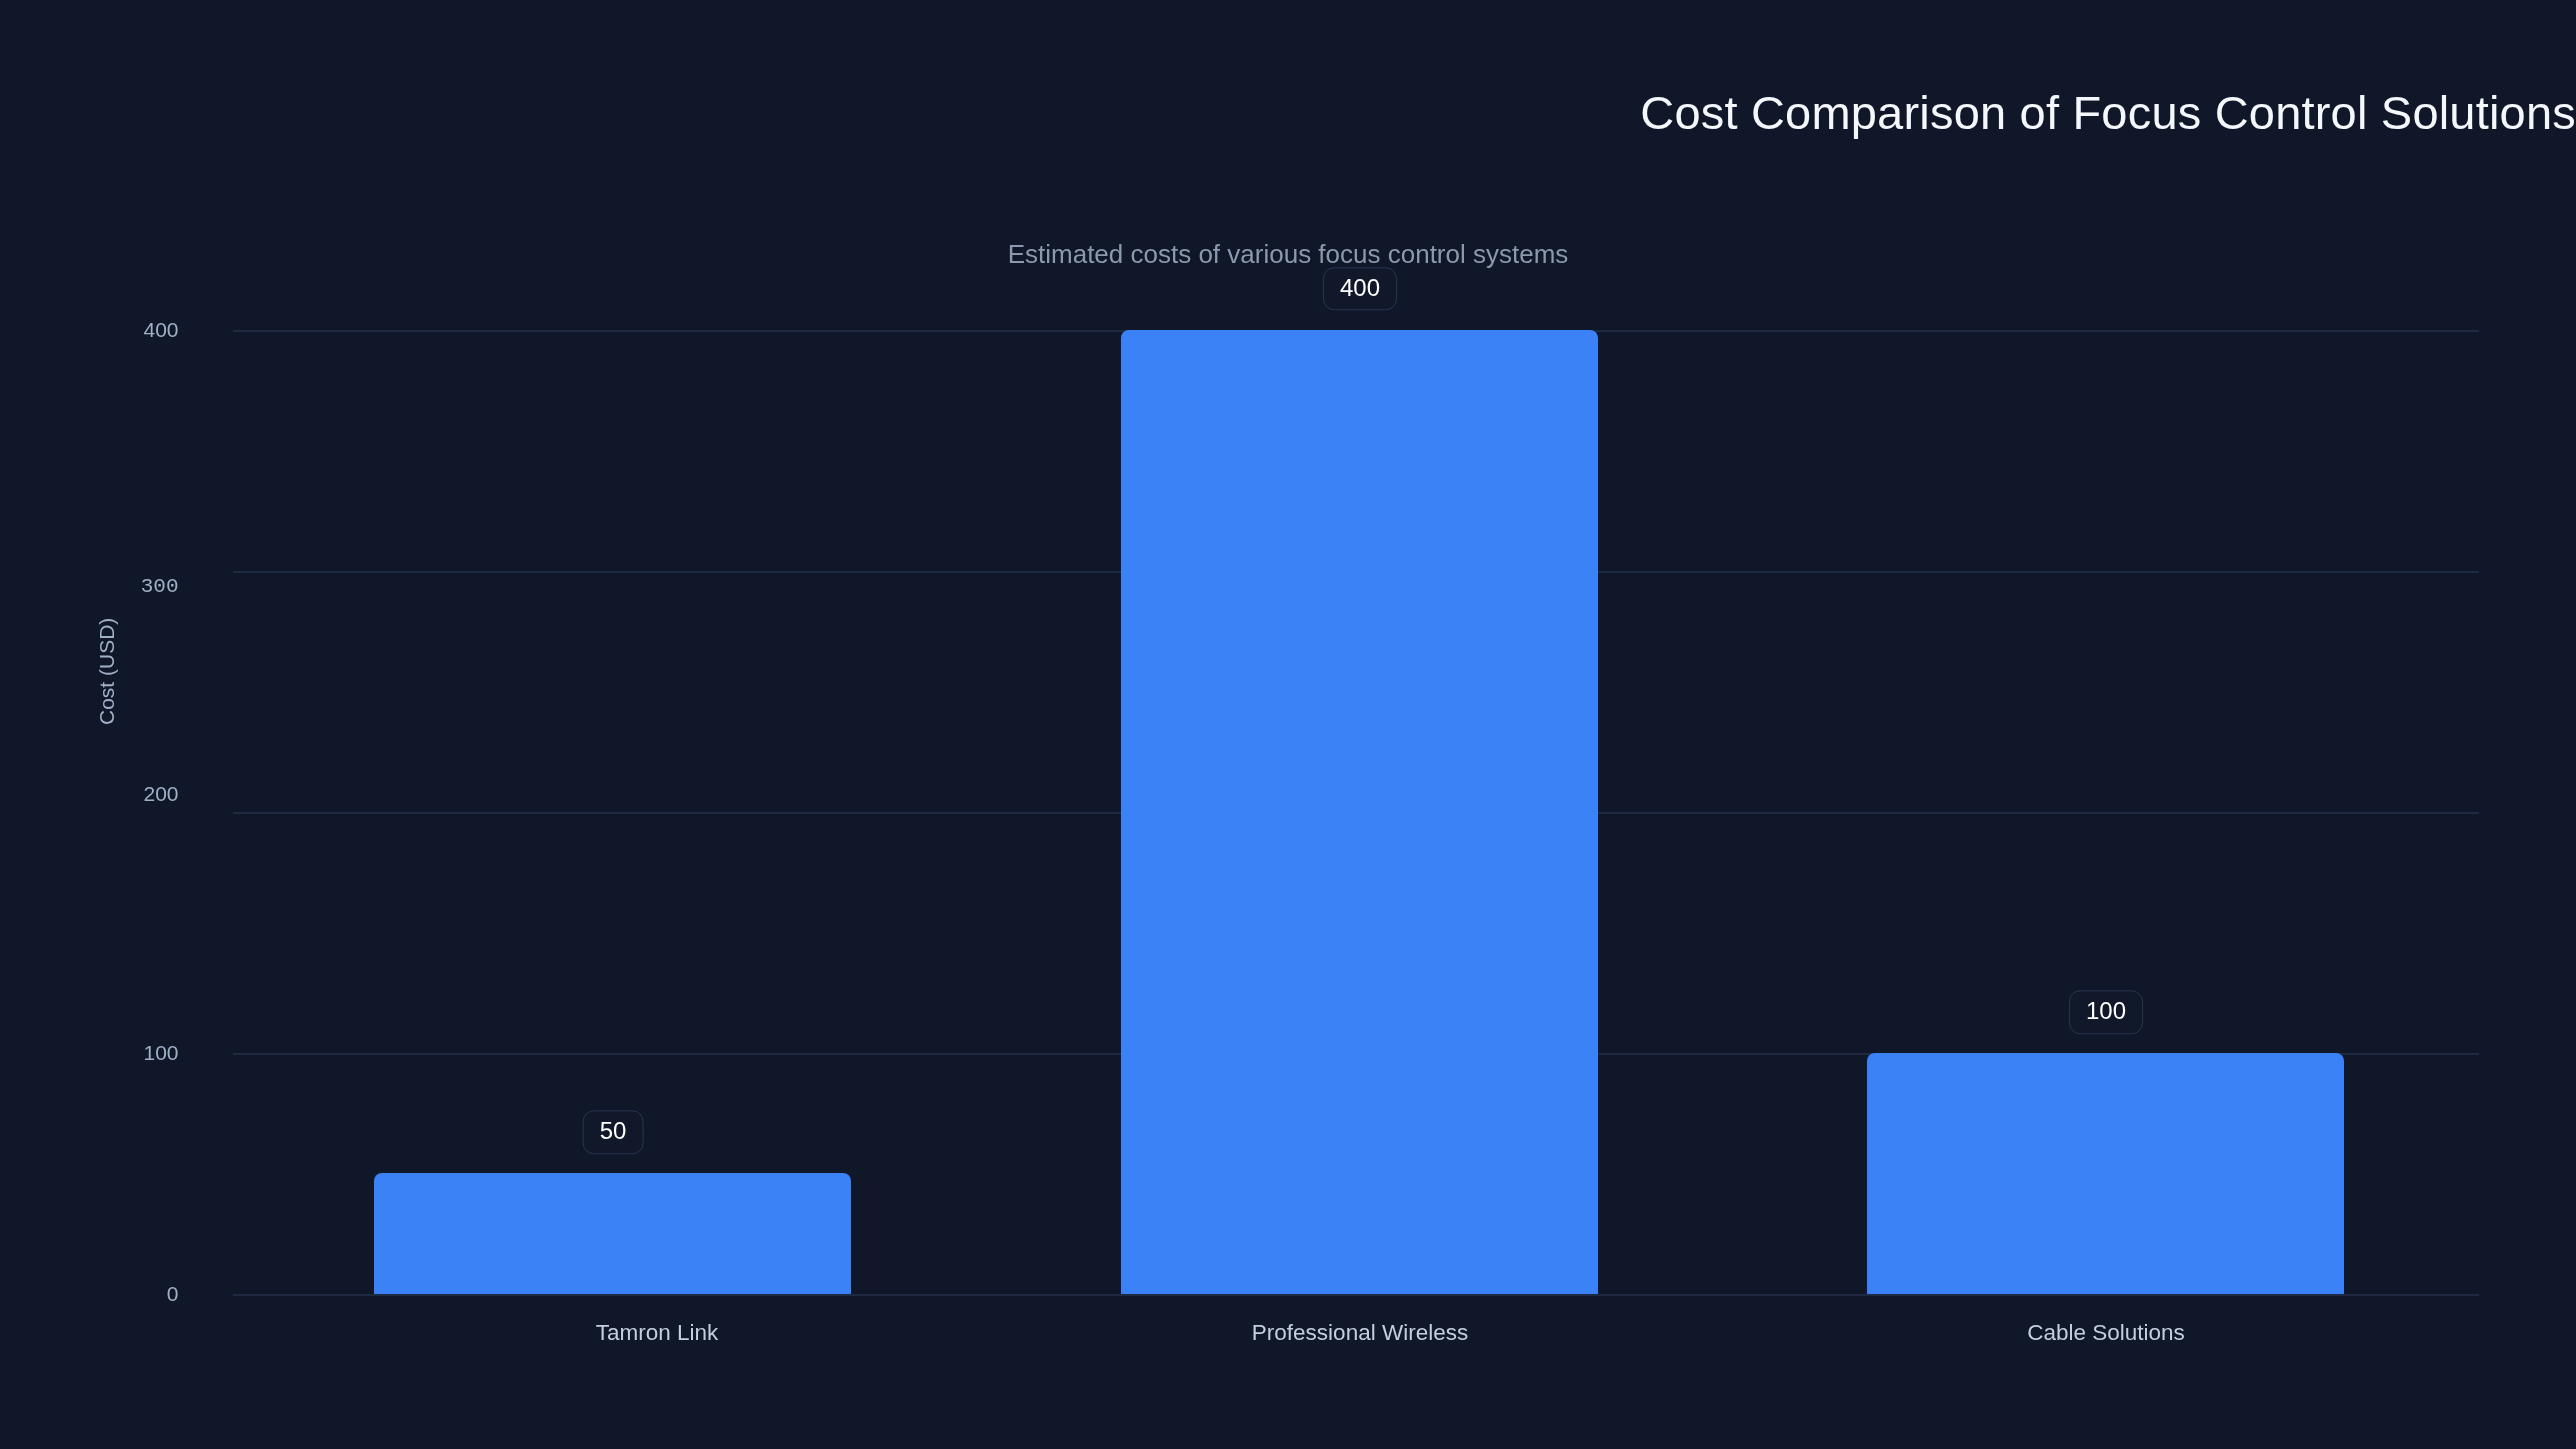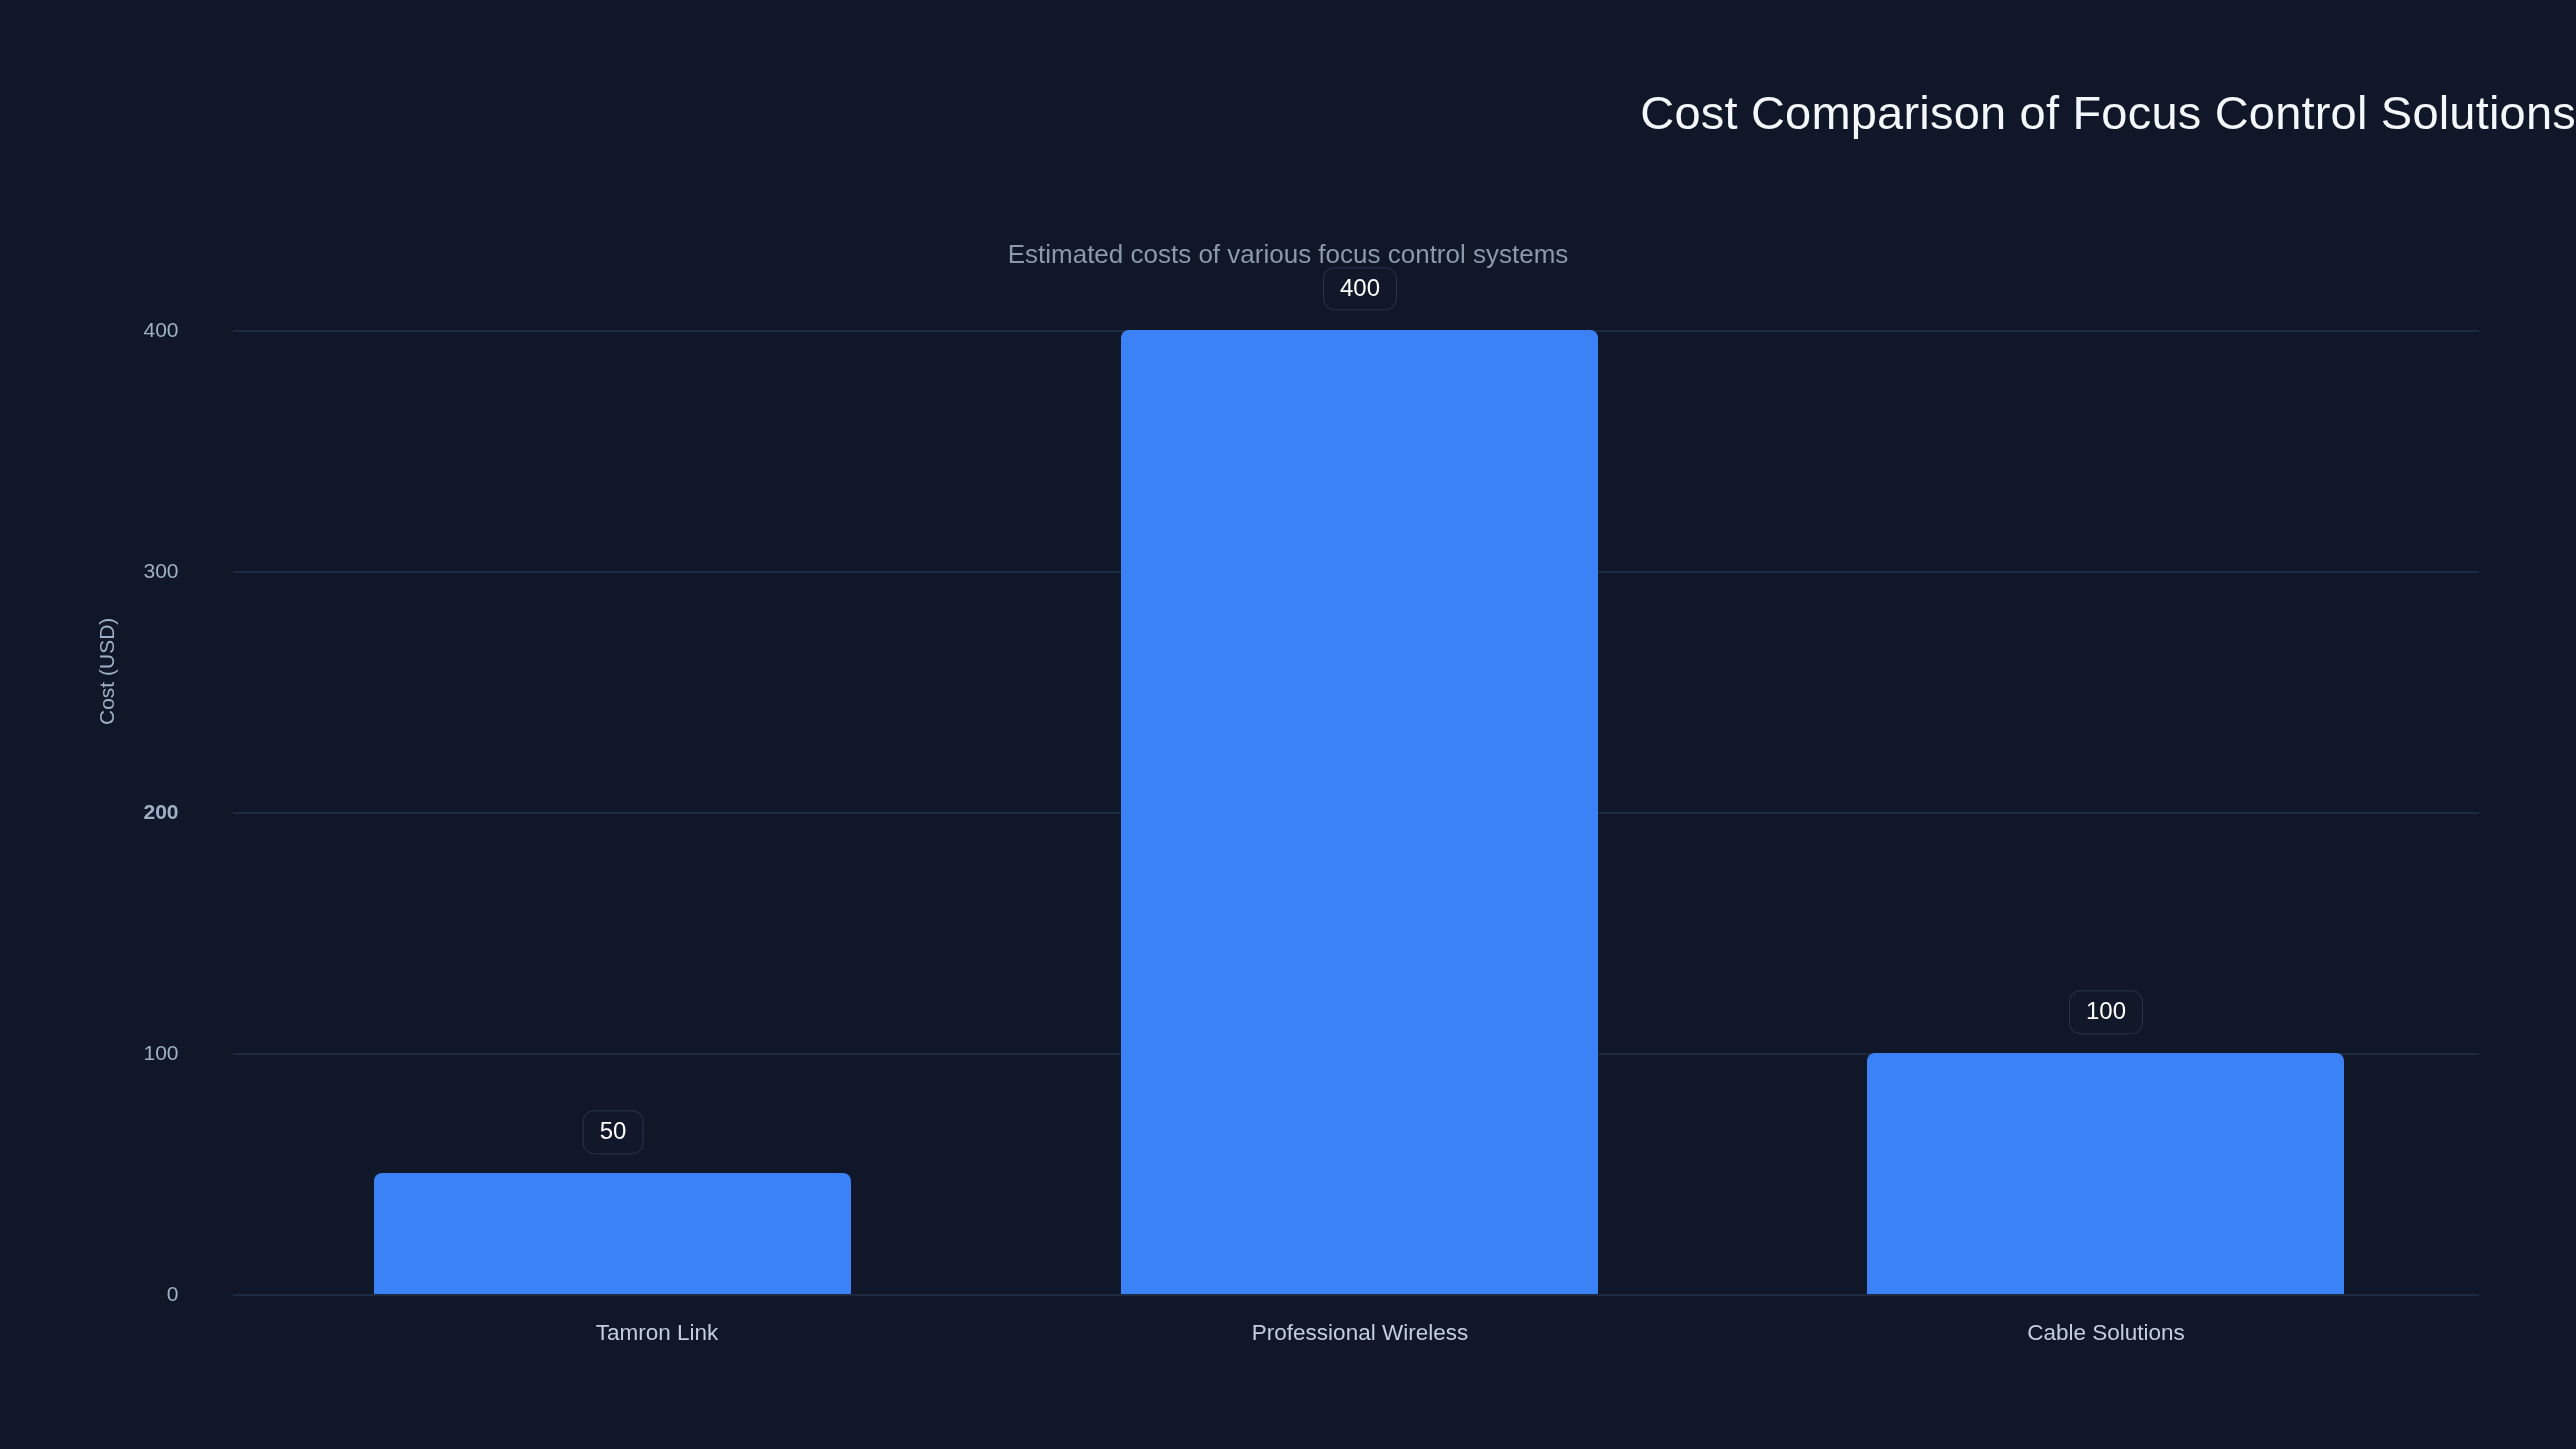--- a/index.html
+++ b/index.html
@@ -136,22 +136,22 @@
 <div id="chart-root">
 
   <div class="chart-title">Cost Comparison of Focus Control Solutions</div>
 
   <div class="chart-subtitle">Estimated costs of various focus control systems</div>
 
   <div class="y-axis-title">Cost (USD)</div>
 
   <div class="y-axis-labels">
     <div class="y-tick" style="top:0px;">400</div>
-    <div class="y-tick" style="top:241px;">300</div>
-    <div class="y-tick" style="top:482px;font-weight:bold;">200</div>
+    <div class="y-tick" style="top:256px;font-family:Liberation Mono, monospace;">300</div>
+    <div class="y-tick" style="top:464px;">200</div>
     <div class="y-tick" style="top:723px;">100</div>
     <div class="y-tick" style="top:964px;">0</div>
   </div>
 
   <div class="plot-area">
 
     <div class="gridline" style="top:0px;"></div>
     <div class="gridline" style="top:241px;"></div>
     <div class="gridline" style="top:482px;"></div>
     <div class="gridline" style="top:723px;"></div>

